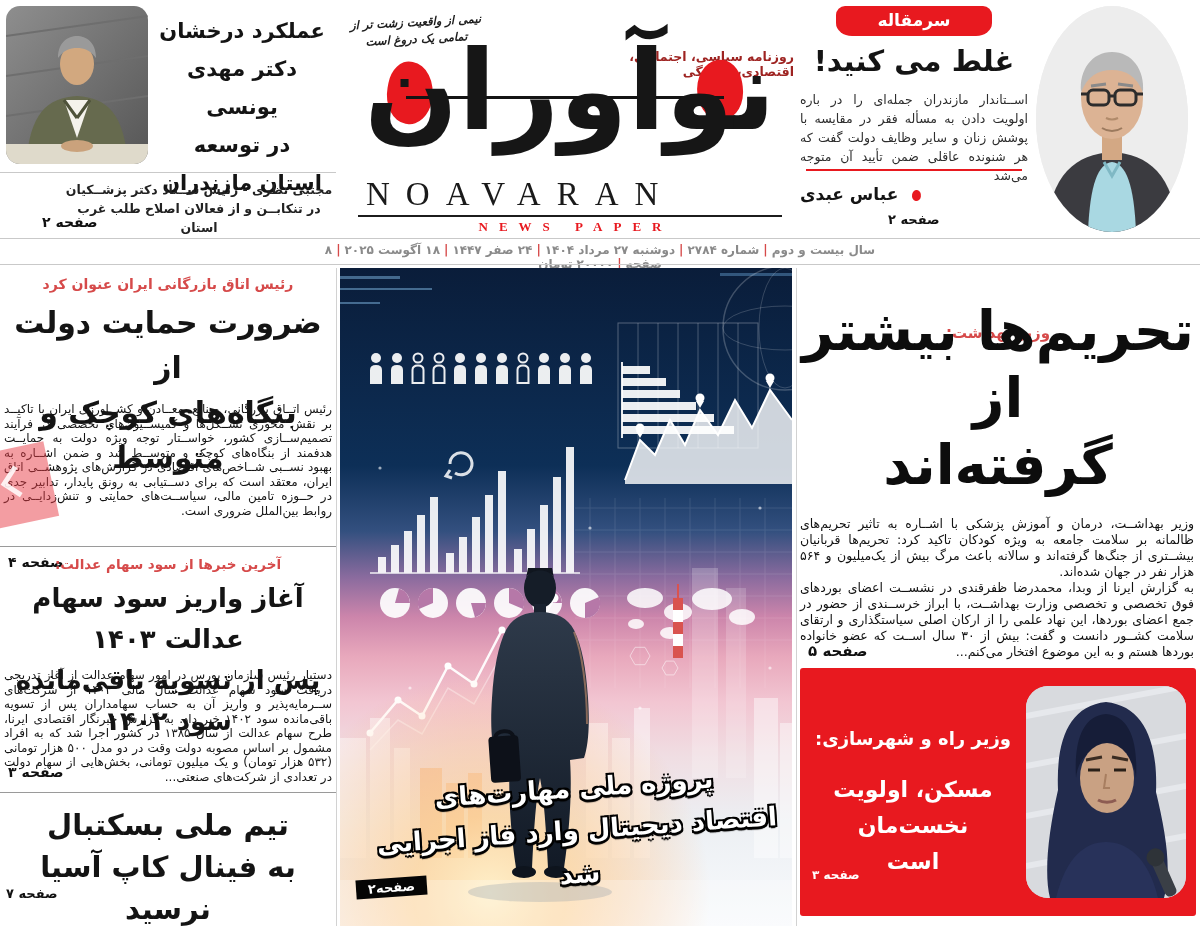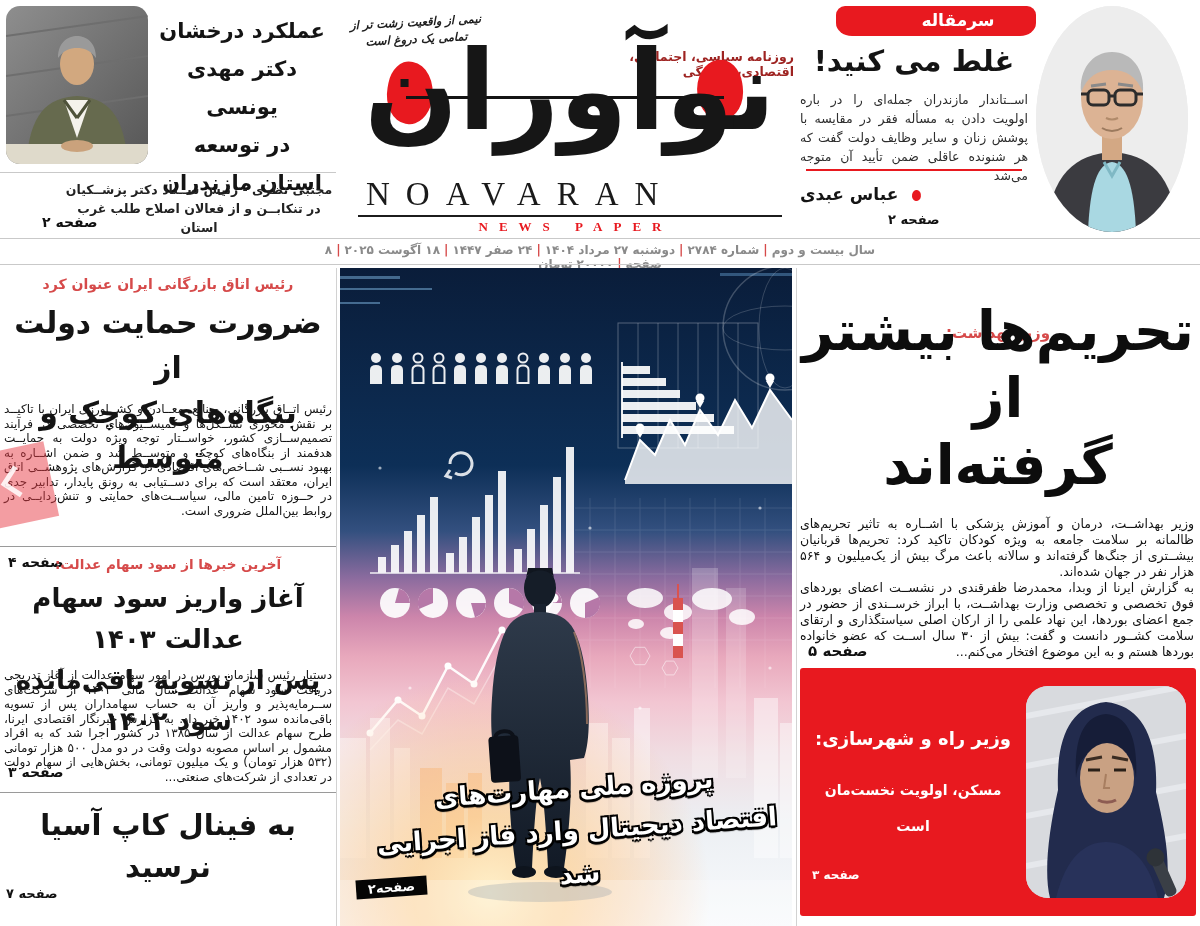--- a/index.html
+++ b/index.html
@@ -33,41 +33,41 @@
            font-family:"Liberation Serif","DejaVu Serif",serif;font-size:33px;letter-spacing:16px;text-indent:16px;color:#1a1a1a;}
   .rule-en{left:358px;top:215px;width:424px;height:2px;background:#1c1c1c;position:absolute;}
   .paper-label{left:350px;top:219px;width:440px;text-align:center;direction:ltr;
                font-family:"Liberation Serif","DejaVu Serif",serif;font-size:13px;letter-spacing:11px;text-indent:11px;
                color:#e8191f;font-weight:bold;}
   .dateline{left:300px;top:243px;width:600px;text-align:center;font-size:12px;font-weight:bold;color:#8a8a8a;}
   .dateline .sep{color:#d64a4a;padding:0 4px;}
 
   
   .ed-ribbon{left:836px;top:6px;width:156px;height:30px;background:#e8191f;color:#fff;font-size:17px;font-weight:bold;
-             text-align:center;line-height:29px;border-radius:9px 9px 16px 16px / 9px 9px 13px 13px;padding-left:44px;}
+             text-align:center;line-height:29px;border-radius:9px 9px 16px 16px / 9px 9px 13px 13px;}
   .ed-headline{left:810px;top:44px;width:208px;text-align:center;font-size:29px;font-weight:bold;}
   .ed-excerpt{left:800px;top:90px;width:228px;font-size:12.5px;line-height:19px;color:#2e2e2e;}
   .ed-rule{left:806px;top:169px;width:216px;height:2px;background:#e8191f;position:absolute;}
   .ed-author{left:800px;top:184px;width:236px;text-align:left;font-size:17px;font-weight:bold;}
   .ed-diamond{display:inline-block;width:9px;height:11px;background:#e8191f;border-radius:45% 55% 48% 52%;
               transform:rotate(10deg);margin-left:8px;vertical-align:middle;}
   .ed-page{left:888px;top:212px;font-size:13px;}
   .ed-photo{left:1036px;top:6px;width:152px;height:226px;border-radius:50%;overflow:hidden;background:#ececec;}
 
   
   .h-kicker{left:800px;top:276px;width:396px;text-align:center;font-size:15px;margin-top:48px;}
   .h-headline{left:798px;top:298px;width:400px;text-align:center;font-size:55px;line-height:67px;font-weight:bold;color:#0d0d0d;}
   .h-body{left:800px;top:516px;width:394px;font-size:12.5px;line-height:16px;color:#111;}
   .h-page{left:808px;top:642px;font-size:15px;}
 
   
   .red-box{left:800px;top:668px;width:396px;height:248px;background:#e8191f;border-radius:3px;}
   .rb-photo{left:1026px;top:686px;width:160px;height:212px;border-radius:22px;overflow:hidden;background:#d8dade;}
   .rb-kicker{left:808px;top:728px;width:210px;color:#fff;font-size:18px;font-weight:bold;text-align:center;}
-  .rb-headline{left:804px;top:772px;width:218px;color:#fff;font-size:14px;line-height:36px;font-weight:bold;text-align:center;}
+  .rb-headline{left:804px;top:772px;width:218px;color:#fff;font-size:22px;line-height:36px;font-weight:bold;text-align:center;}
   .rb-page{left:812px;top:868px;color:#fff;font-size:12px;font-weight:bold;}
 
   
   .c-kicker{left:0;top:276px;width:336px;text-align:center;font-size:14px;}
   .c-headline{left:2px;top:300px;width:332px;text-align:center;font-size:30px;line-height:45px;font-weight:bold;}
   .c-body{left:4px;top:402px;width:328px;font-size:12px;line-height:14.5px;}
   .c-page{left:8px;top:522px;font-size:14px;margin-top:32px;}
   .e-kicker{left:0;top:556px;width:336px;text-align:center;font-size:13.5px;}
   .e-headline{left:2px;top:578px;width:332px;text-align:center;font-size:26px;line-height:41px;font-weight:bold;}
   .e-body{left:4px;top:668px;width:328px;font-size:12px;line-height:14.5px;}
@@ -220,20 +220,21 @@
   <div class="abs e-kicker red-kicker">آخرین خبرها از سود سهام عدالت:</div>
   <div class="abs e-headline">
     <div>آغاز واریز سود سهام عدالت ۱۴۰۳</div>
     <div>پس از تسویه باقی‌مانده سود ۱۴۰۲</div>
   </div>
   <div class="abs e-body justify">دستیار رئیس سازمان بورس در امور سهام عدالت از آغاز تدریجی دریافت سود سهام عدالت سال مالی ۱۴۰۳ از شرکت‌های ســرمایه‌پذیر و واریز آن به حساب سهامداران پس از تسویه باقی‌مانده سود ۱۴۰۲ خبر داد. به گزارش خبرنگار اقتصادی ایرنا، طرح سهام عدالت از سال ۱۳۸۵ در کشور اجرا شد که به افراد مشمول بر اساس مصوبه دولت وقت در دو مدل ۵۰۰ هزار تومانی (۵۳۲ هزار تومان) و یک میلیون تومانی، بخش‌هایی از سهام دولت در تعدادی از شرکت‌های صنعتی...</div>
   <div class="abs e-page pagenum">صفحه ۳</div>
   <div class="rule" style="left:0;top:792px;width:336px;background:#9a9a9a;"></div>
 
   <div class="abs b-headline">
+    <div>تیم ملی بسکتبال</div>
     <div>به فینال کاپ آسیا نرسید</div>
   </div>
   <div class="abs b-page pagenum">صفحه ۷</div>
 
   <div class="abs feature">
     <svg width="454" height="658" viewBox="0 0 452 658">
       <defs>
         <linearGradient id="sky" x1="0" y1="0" x2="0" y2="1">
           <stop offset="0" stop-color="#0a1d3a"></stop>
             <stop offset=".30" stop-color="#0d2f57"></stop>

